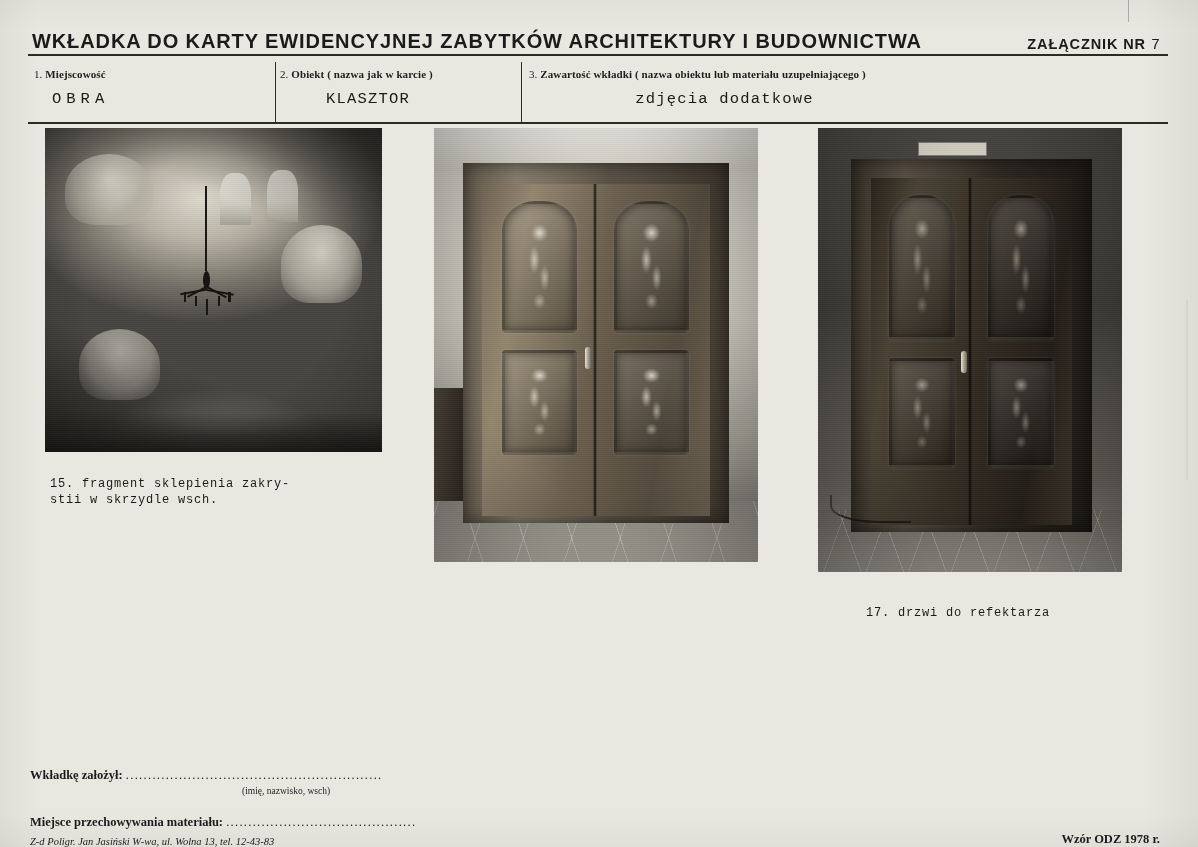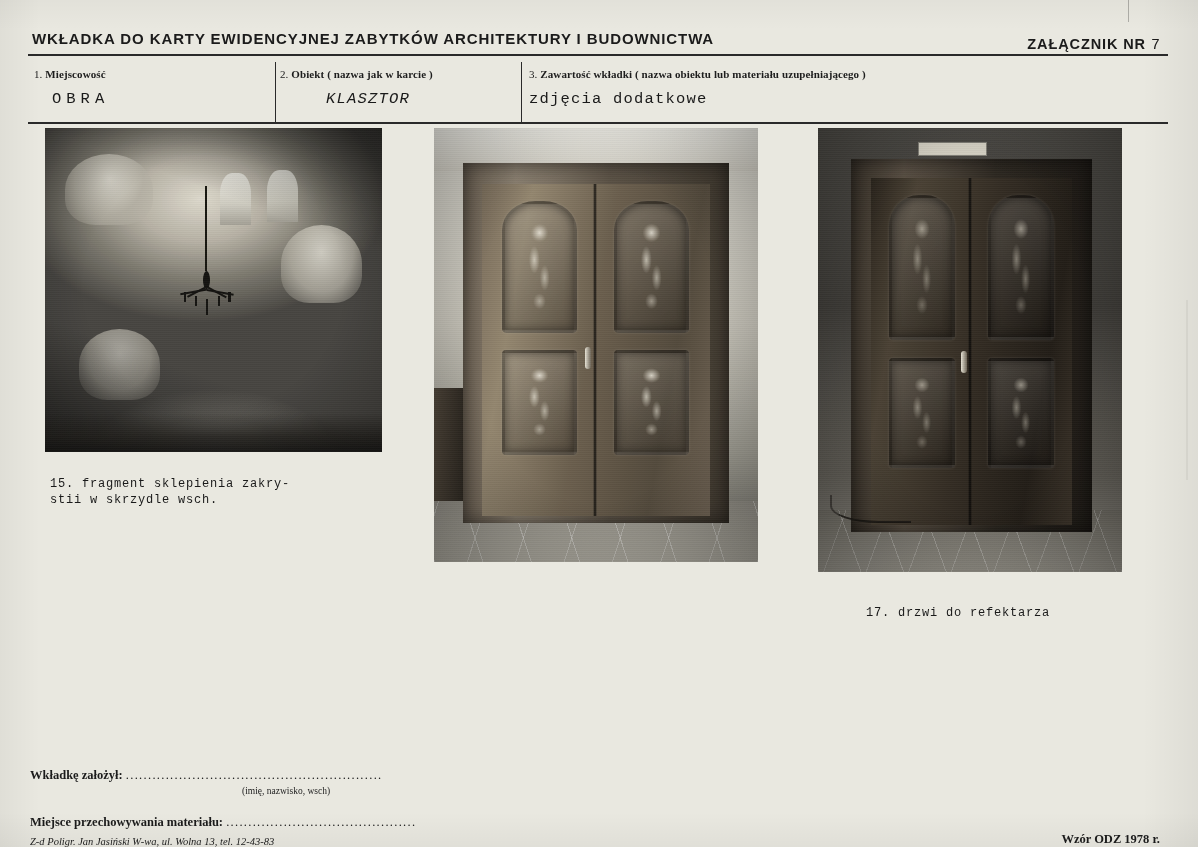--- a/index.html
+++ b/index.html
@@ -32,21 +32,21 @@
   .edge-mark {
     position: absolute;
     background: rgba(0,0,0,0.25);
   }
 
   
   .header-title {
     position: absolute;
     left: 32px;
     top: 30px;
-    font-size: 15px;
+    font-size: 20px;
     font-weight: bold;
     letter-spacing: 0.9px;
     color: #1b1b1b;
     white-space: nowrap;
   }
   .header-right {
     position: absolute;
     right: 38px;
     top: 36px;
     font-size: 14.5px;
@@ -85,23 +85,23 @@
   .field .value {
     font-family: "Liberation Mono", monospace;
     font-size: 15.5px;
     color: #1a1a1a;
     margin-top: 10px;
     letter-spacing: 1px;
   }
   .f1 { left: 34px; top: 68px; }
   .f1 .value { margin-left: 18px; letter-spacing: 5px; }
   .f2 { left: 280px; top: 68px; }
-  .f2 .value { margin-left: 46px; letter-spacing: 1.2px; font-style: italic; }
+  .f2 .value { margin-left: 46px; letter-spacing: 1.2px; }
   .f3 { left: 529px; top: 68px; }
-  .f3 .value { letter-spacing: 1.2px; }
+  .f3 .value { margin-left: 54px; letter-spacing: 1.2px; text-align: center; }
 
   
   .photo {
     position: absolute;
     background: #111;
     overflow: hidden;
   }
   .photo-1 { left: 45px; top: 128px; width: 337px; height: 324px; }
   .photo-2 { left: 434px; top: 128px; width: 324px; height: 434px; }
   .photo-3 { left: 818px; top: 128px; width: 304px; height: 444px; }

